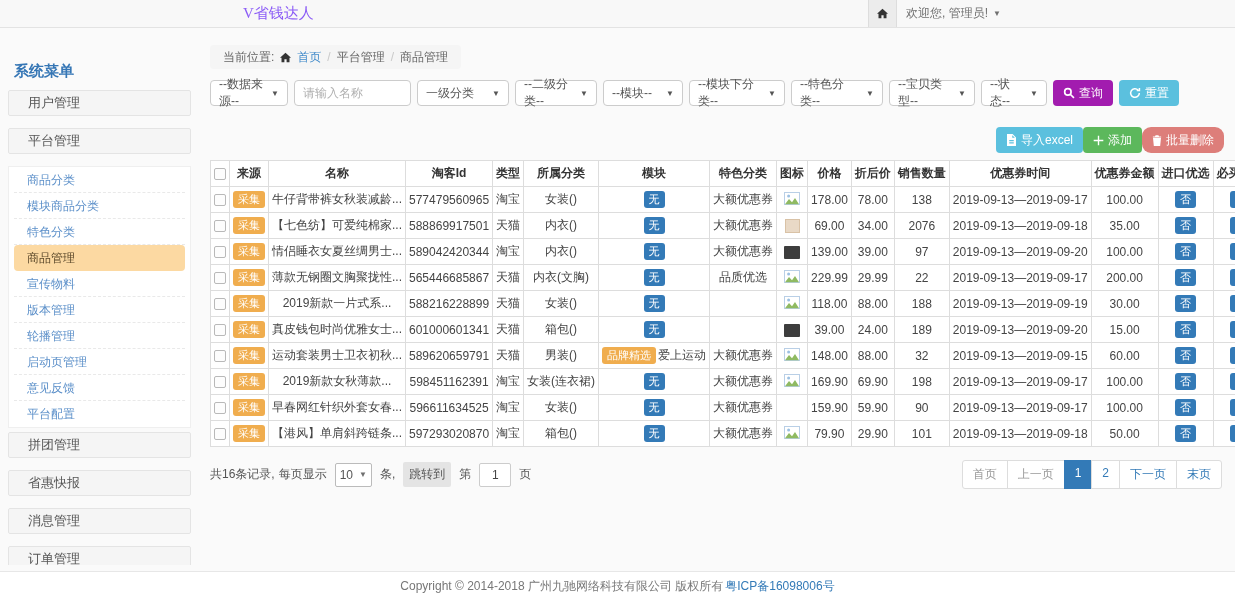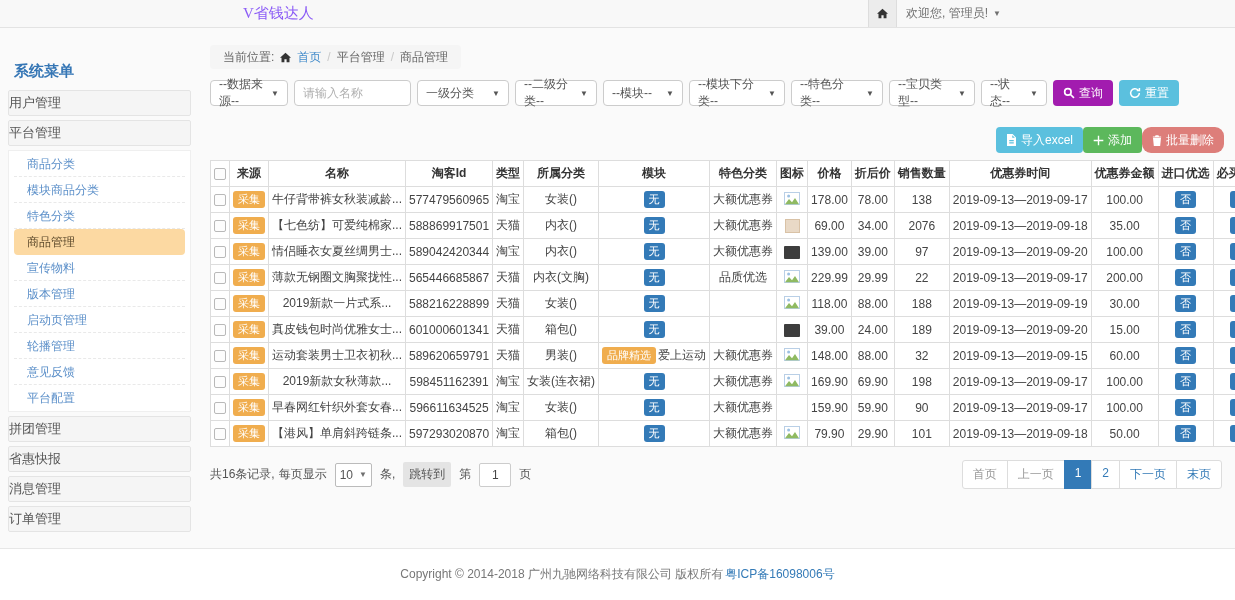--- a/index.html
+++ b/index.html
@@ -12,22 +12,22 @@
   .topbar { height:28px; background:#f8f8f8; border-bottom:1px solid #e3e3e3; display:flex; align-items:center; }
   .brand { margin-left:243px; color:#8b5cf6; font-size:15px;font-family:Liberation Serif, serif; }
   .top-right { margin-left:auto; width:367px; display:flex; align-items:center; height:100%; }
   .home-box { width:29px; height:100%; background:#ececec; border-left:1px solid #ddd; border-right:1px solid #ddd;
               display:flex; align-items:center; justify-content:center; color:#444; }
   .welcome { margin-left:9px; color:#707070; font-size:12px; display:flex; align-items:center; gap:5px; }
   .caret { font-size:8px; color:#707070; }
   
   .sidebar { position:absolute; left:8px; top:58px; width:183px; height:507px; overflow:hidden; }
   .sb-title { color:#3576b5; font-weight:bold; font-size:15px; padding:4px 6px 9px 6px; }
-  .sb-group { height:26px; line-height:24px; margin-bottom:4px; background:#f5f5f5; border:1px solid #e4e4e4;
-              border-radius:2px; font-size:13px; color:#555; cursor:pointer; }
+  .sb-group { height:26px; line-height:24px; margin-bottom:12px; background:#f5f5f5; border:1px solid #e4e4e4;
+              border-radius:2px; padding-left:19px; font-size:13px; color:#555; cursor:pointer; }
   .sb-sub { background:#fff; border:1px solid #efefef; margin-bottom:4px; padding:0 5px; }
   .sb-sub-item { height:26px; line-height:26px; padding-left:13px; font-size:12px; color:#5b8fc9;
                  border-bottom:1px dashed #e9e9e9; cursor:pointer; }
   .sb-sub-item:last-child { border-bottom:none; }
   .sb-sub-item.active { background:#fcd9a2; border-radius:4px; color:#5d4a2b; border-bottom-color:transparent; }
   
   .main { position:absolute; left:210px; top:45px; width:1014px; }
   .breadcrumb { display:inline-flex; align-items:center; gap:6px; background:#f5f5f5; border-radius:4px;
                 padding:0 13px; height:24px; font-size:12px; color:#666; }
   .crumb-home { color:#428bca; }
@@ -67,21 +67,21 @@
   .jump-chip { background:#e4e4e4; color:#555; padding:4px 6px; border-radius:2px; margin:0 4px; cursor:pointer; }
   .page-input { width:32px; height:24px; border:1px solid #ccc; border-radius:2px; text-align:center; font-size:12px;
                 color:#444; margin:0 4px; outline:none; font-family:inherit; }
   .pager { margin-left:auto; display:flex; margin-right:2px; }
   .pg { border:1px solid #ddd; background:#fff; color:#337ab7; padding:5px 10px; margin-left:-1px; cursor:pointer; }
   .pg:first-child { border-radius:3px 0 0 3px; margin-left:0; }
   .pg:last-child { border-radius:0 3px 3px 0; }
   .pg.disabled { color:#999; cursor:default; }
   .pg.active { background:#337ab7; border-color:#337ab7; color:#fff; }
   
-  .footer { position:absolute; left:0; bottom:0; width:1235px; height:52px; background:#fff; border-top:1px solid #e7e7e7;
+  .footer { position:absolute; left:0; bottom:0; width:1235px; height:29px; background:#fff; border-top:1px solid #e7e7e7;
             display:flex; align-items:center; justify-content:center; font-size:12px; color:#777; gap:2px; }
   .footer .icp { color:#337ab7; cursor:pointer; }
 </style>
 </head>
 <body>
 
 <div class="topbar">
   <div class="brand">V省钱达人</div>
   <div class="top-right">
     <div class="home-box">
@@ -103,22 +103,22 @@
   <div id="sb-menu">
       <div class="sb-group">用户管理</div>
       <div class="sb-group">平台管理</div>
       <div class="sb-sub">
         <div class="sb-sub-item">商品分类</div>
         <div class="sb-sub-item">模块商品分类</div>
         <div class="sb-sub-item">特色分类</div>
         <div class="sb-sub-item active">商品管理</div>
         <div class="sb-sub-item">宣传物料</div>
         <div class="sb-sub-item">版本管理</div>
+        <div class="sb-sub-item">轮播管理</div>
         <div class="sb-sub-item">启动页管理</div>
-        <div class="sb-sub-item">轮播管理</div>
         <div class="sb-sub-item">意见反馈</div>
         <div class="sb-sub-item">平台配置</div>
       </div>
       <div class="sb-group">拼团管理</div>
       <div class="sb-group">省惠快报</div>
       <div class="sb-group">消息管理</div>
       <div class="sb-group">订单管理</div>
     </div>
 </div>
 

